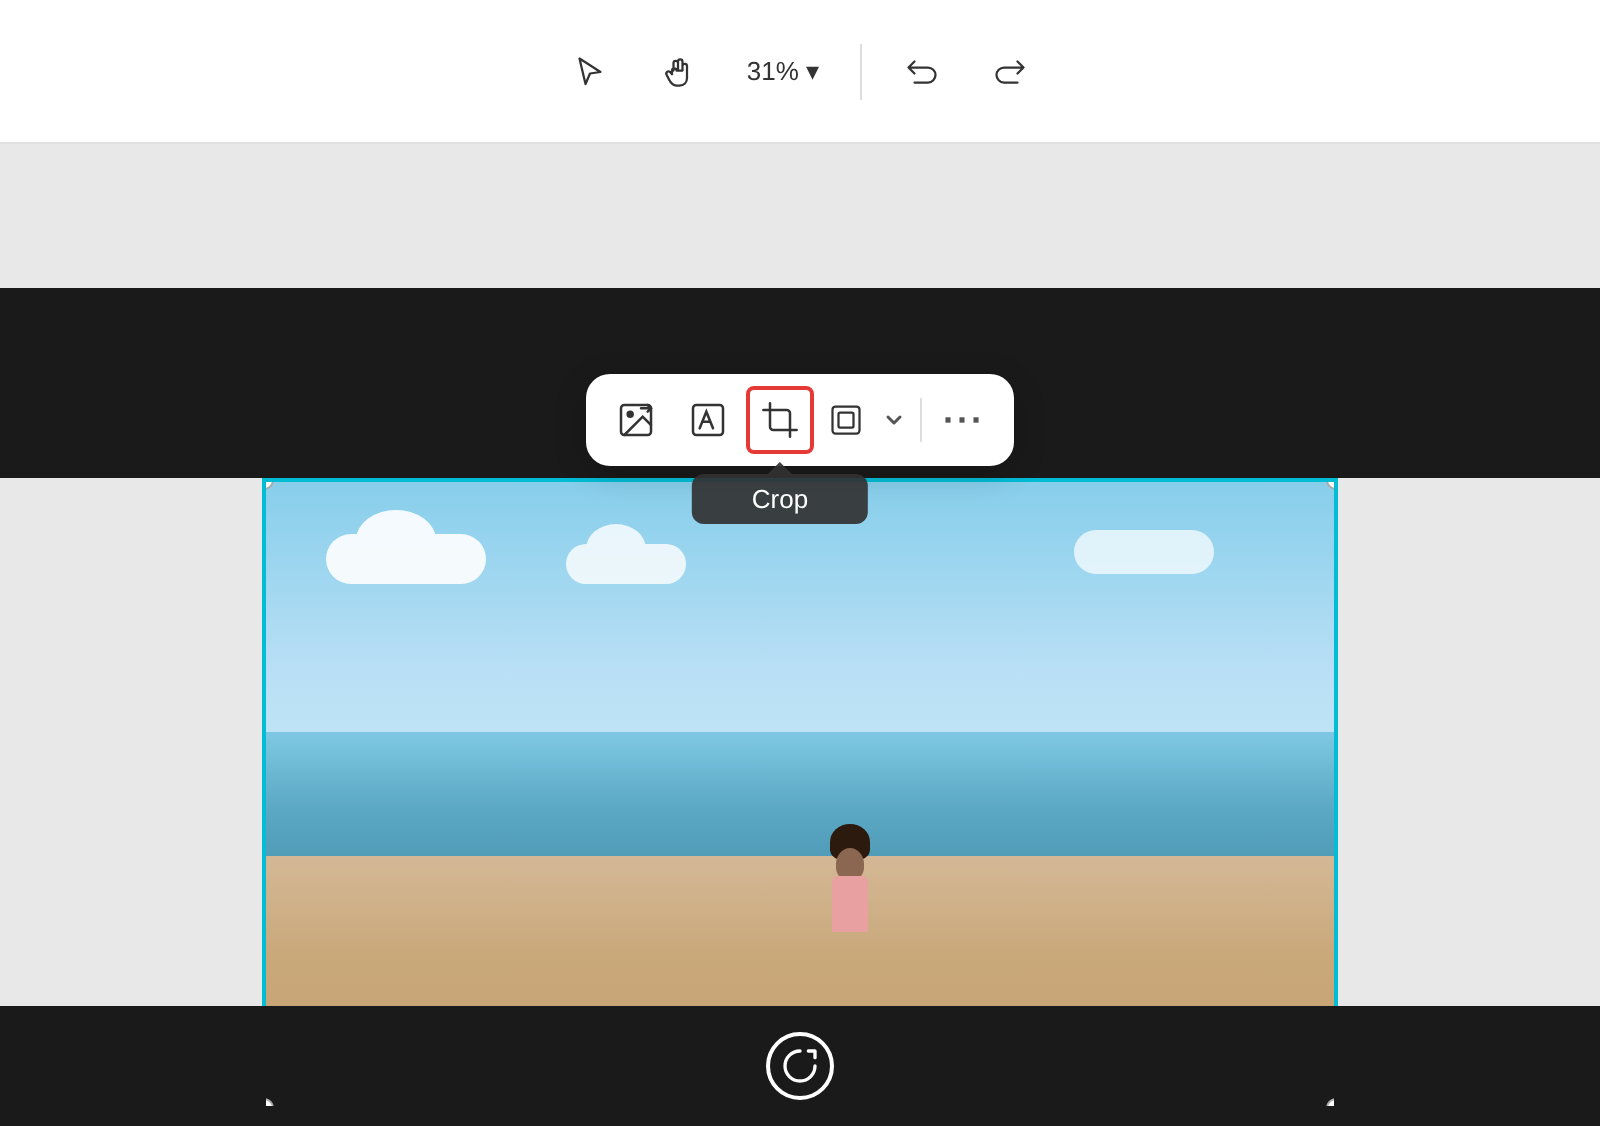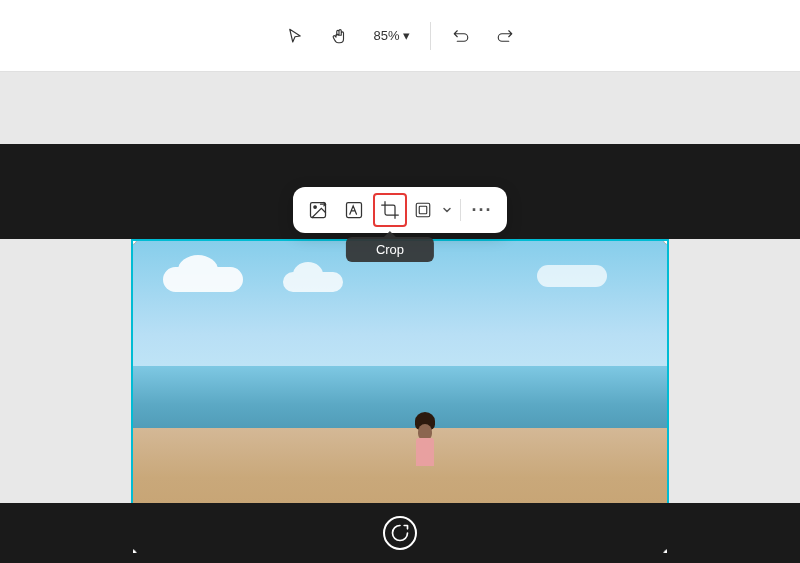--- a/index.html
+++ b/index.html
@@ -370,21 +370,21 @@
       <path d="M5 3l14 9-7 1-3 7z" stroke="#333" stroke-width="1.5" fill="none" stroke-linejoin="round"></path>
     </svg>
   </button>
   <button class="toolbar-btn" title="Hand">
     <svg class="icon-svg" viewBox="0 0 24 24">
       <path d="M9 11V6a1.5 1.5 0 013 0v5m0 0V5a1.5 1.5 0 013 0v6m0 0V8a1.5 1.5 0 013 0v8c0 3-2 5-5 5h-2c-2 0-4-2-5-4L4.5 14a1.5 1.5 0 012.1-2.1L8 13.5V11a1.5 1.5 0 013 0z" stroke="#333" stroke-width="1.5" fill="none" stroke-linecap="round" stroke-linejoin="round"></path>
     </svg>
   </button>
 
   <button class="zoom-control">
-    <span>85% ▾</span>
+    <span>31% ▾</span>
   </button>
 
   <div class="toolbar-divider"></div>
 
   <button class="toolbar-btn" title="Undo">
     <svg class="icon-svg" viewBox="0 0 24 24">
       <path d="M3 9h13a5 5 0 010 10H7M3 9l4-4M3 9l4 4" stroke="#333" stroke-width="1.5" fill="none" stroke-linecap="round" stroke-linejoin="round"></path>
     </svg>
   </button>
   <button class="toolbar-btn" title="Redo">

